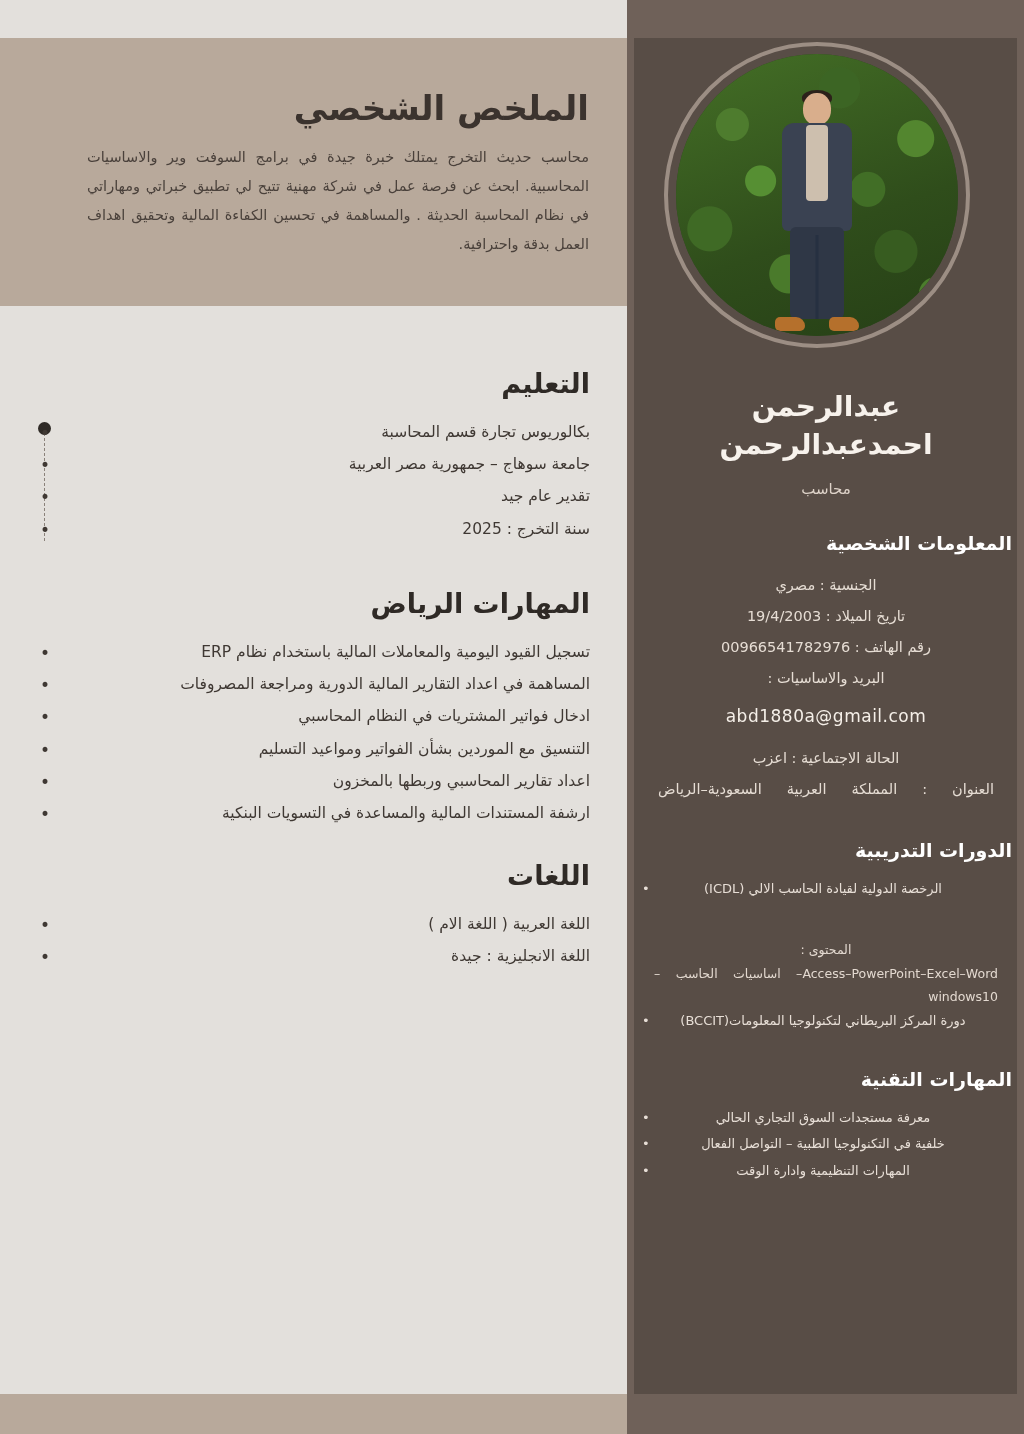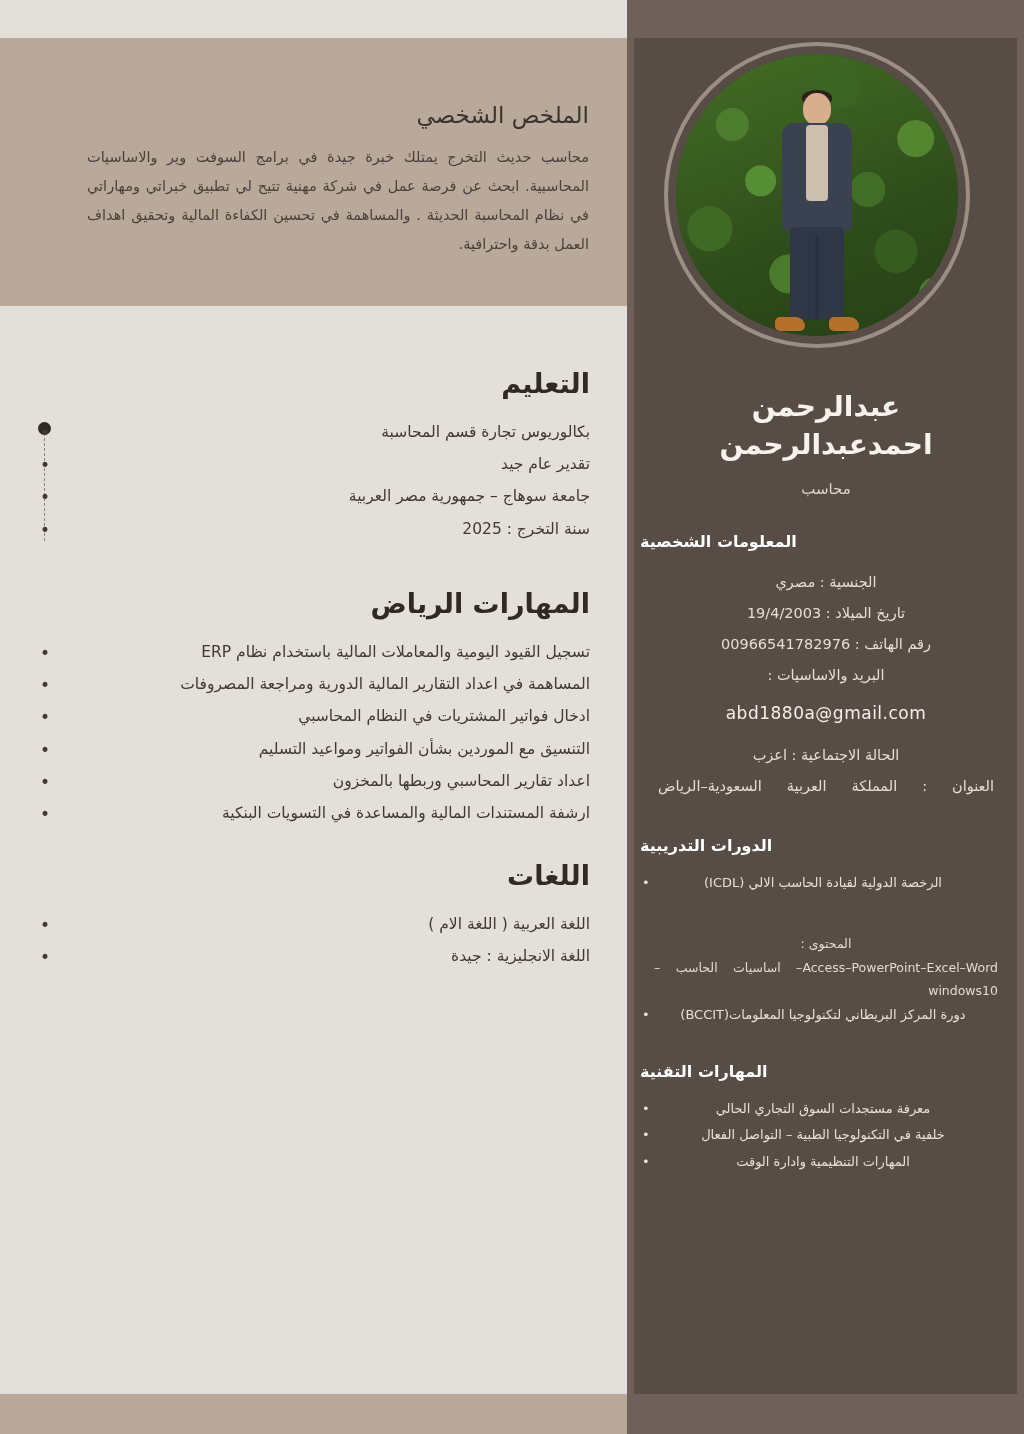--- a/index.html
+++ b/index.html
@@ -70,25 +70,25 @@
     box-sizing: border-box;
   }
   .summary-block {
     position: absolute;
     left: 44px; top: 88px;
     width: 545px;
     text-align: right;
     direction: rtl;
   }
   .sec-title {
-    font-size: 23px;
-    font-weight: normal;
+    font-size: 34px;
+    font-weight: bold;
     color: #3b332e;
     letter-spacing: 0.5px;
-    margin: 14px 0 14px 0;
+    margin: 0 0 14px 0;
     text-align: right;
   }
   .summary-text {
     font-size: 14.5px;
     line-height: 2.0;
     color: #4a413b;
     text-align: justify;
     direction: rtl;
     margin-left: 43px;
   }
@@ -264,25 +264,25 @@
     color: #f7f2ec;
     margin: 16px;
   }
   .job {
     font-size: 15px;
     color: #ded3c9;
     margin: 6px 0 0 0;
     letter-spacing: 1px;
   }
   .rsec-title {
-    font-size: 16px;
+    font-size: 19px;
     font-weight: bold;
     color: #ffffff;
     margin: 34px 0 16px 0;
-    text-align: left;
+    text-align: right;
   }
   .rinfo {
     font-size: 14.5px;
     line-height: 2.15;
     color: #e6ddd4;
     text-align: center;
   }
   .rinfo .email {
     font-size: 17px;
     color: #f5efe8;
@@ -354,22 +354,22 @@
 
     <div class="left-body">
 
       <section>
         <h2 class="sec-title-dark">التعليم</h2>
         <div class="edu-wrap">
           <span class="edu-dot"></span>
           <span class="edu-vline"></span>
           <ul class="bullets edu-list">
             <li>بكالوريوس تجارة قسم المحاسبة</li>
+            <li>جامعة سوهاج – جمهورية مصر العربية</li>
             <li>تقدير عام جيد</li>
-            <li>جامعة سوهاج – جمهورية مصر العربية</li>
             <li>سنة التخرج : 2025</li>
           </ul>
         </div>
       </section>
 
       <div class="gap-lg"></div>
 
       <section>
         <h2 class="sec-title-dark">المهارات الرياض</h2>
         <ul class="bullets skills-list">

